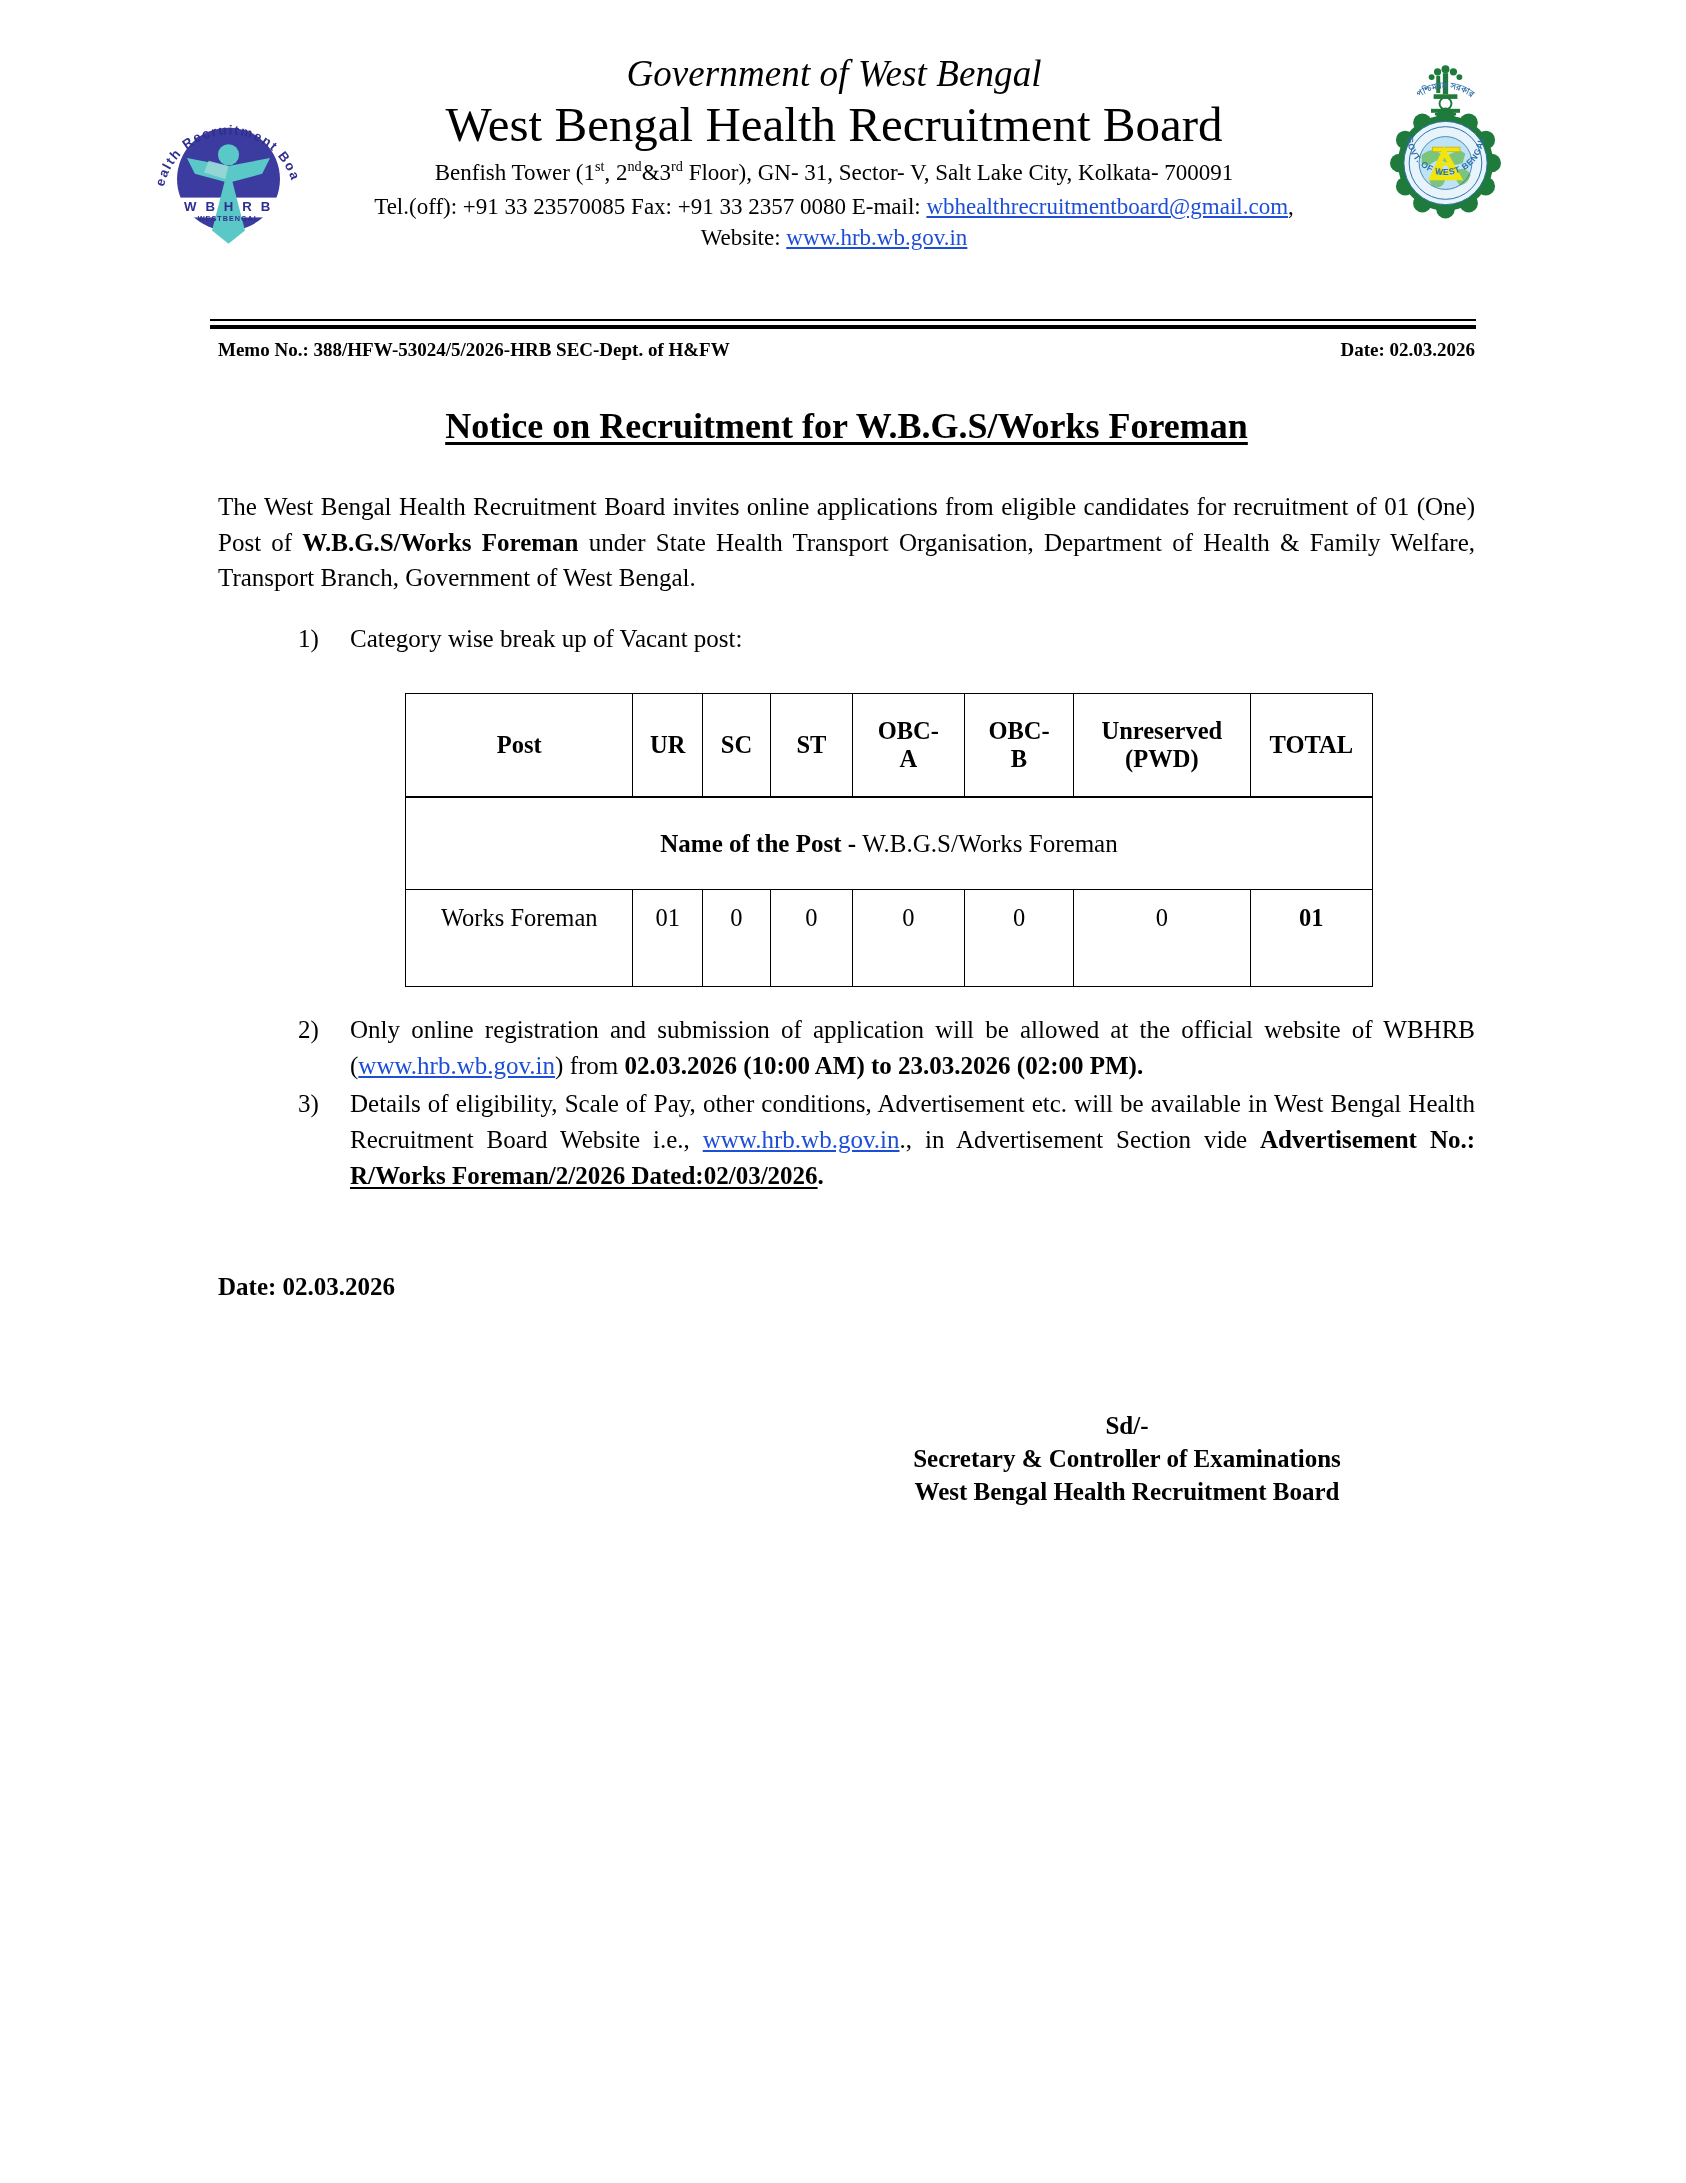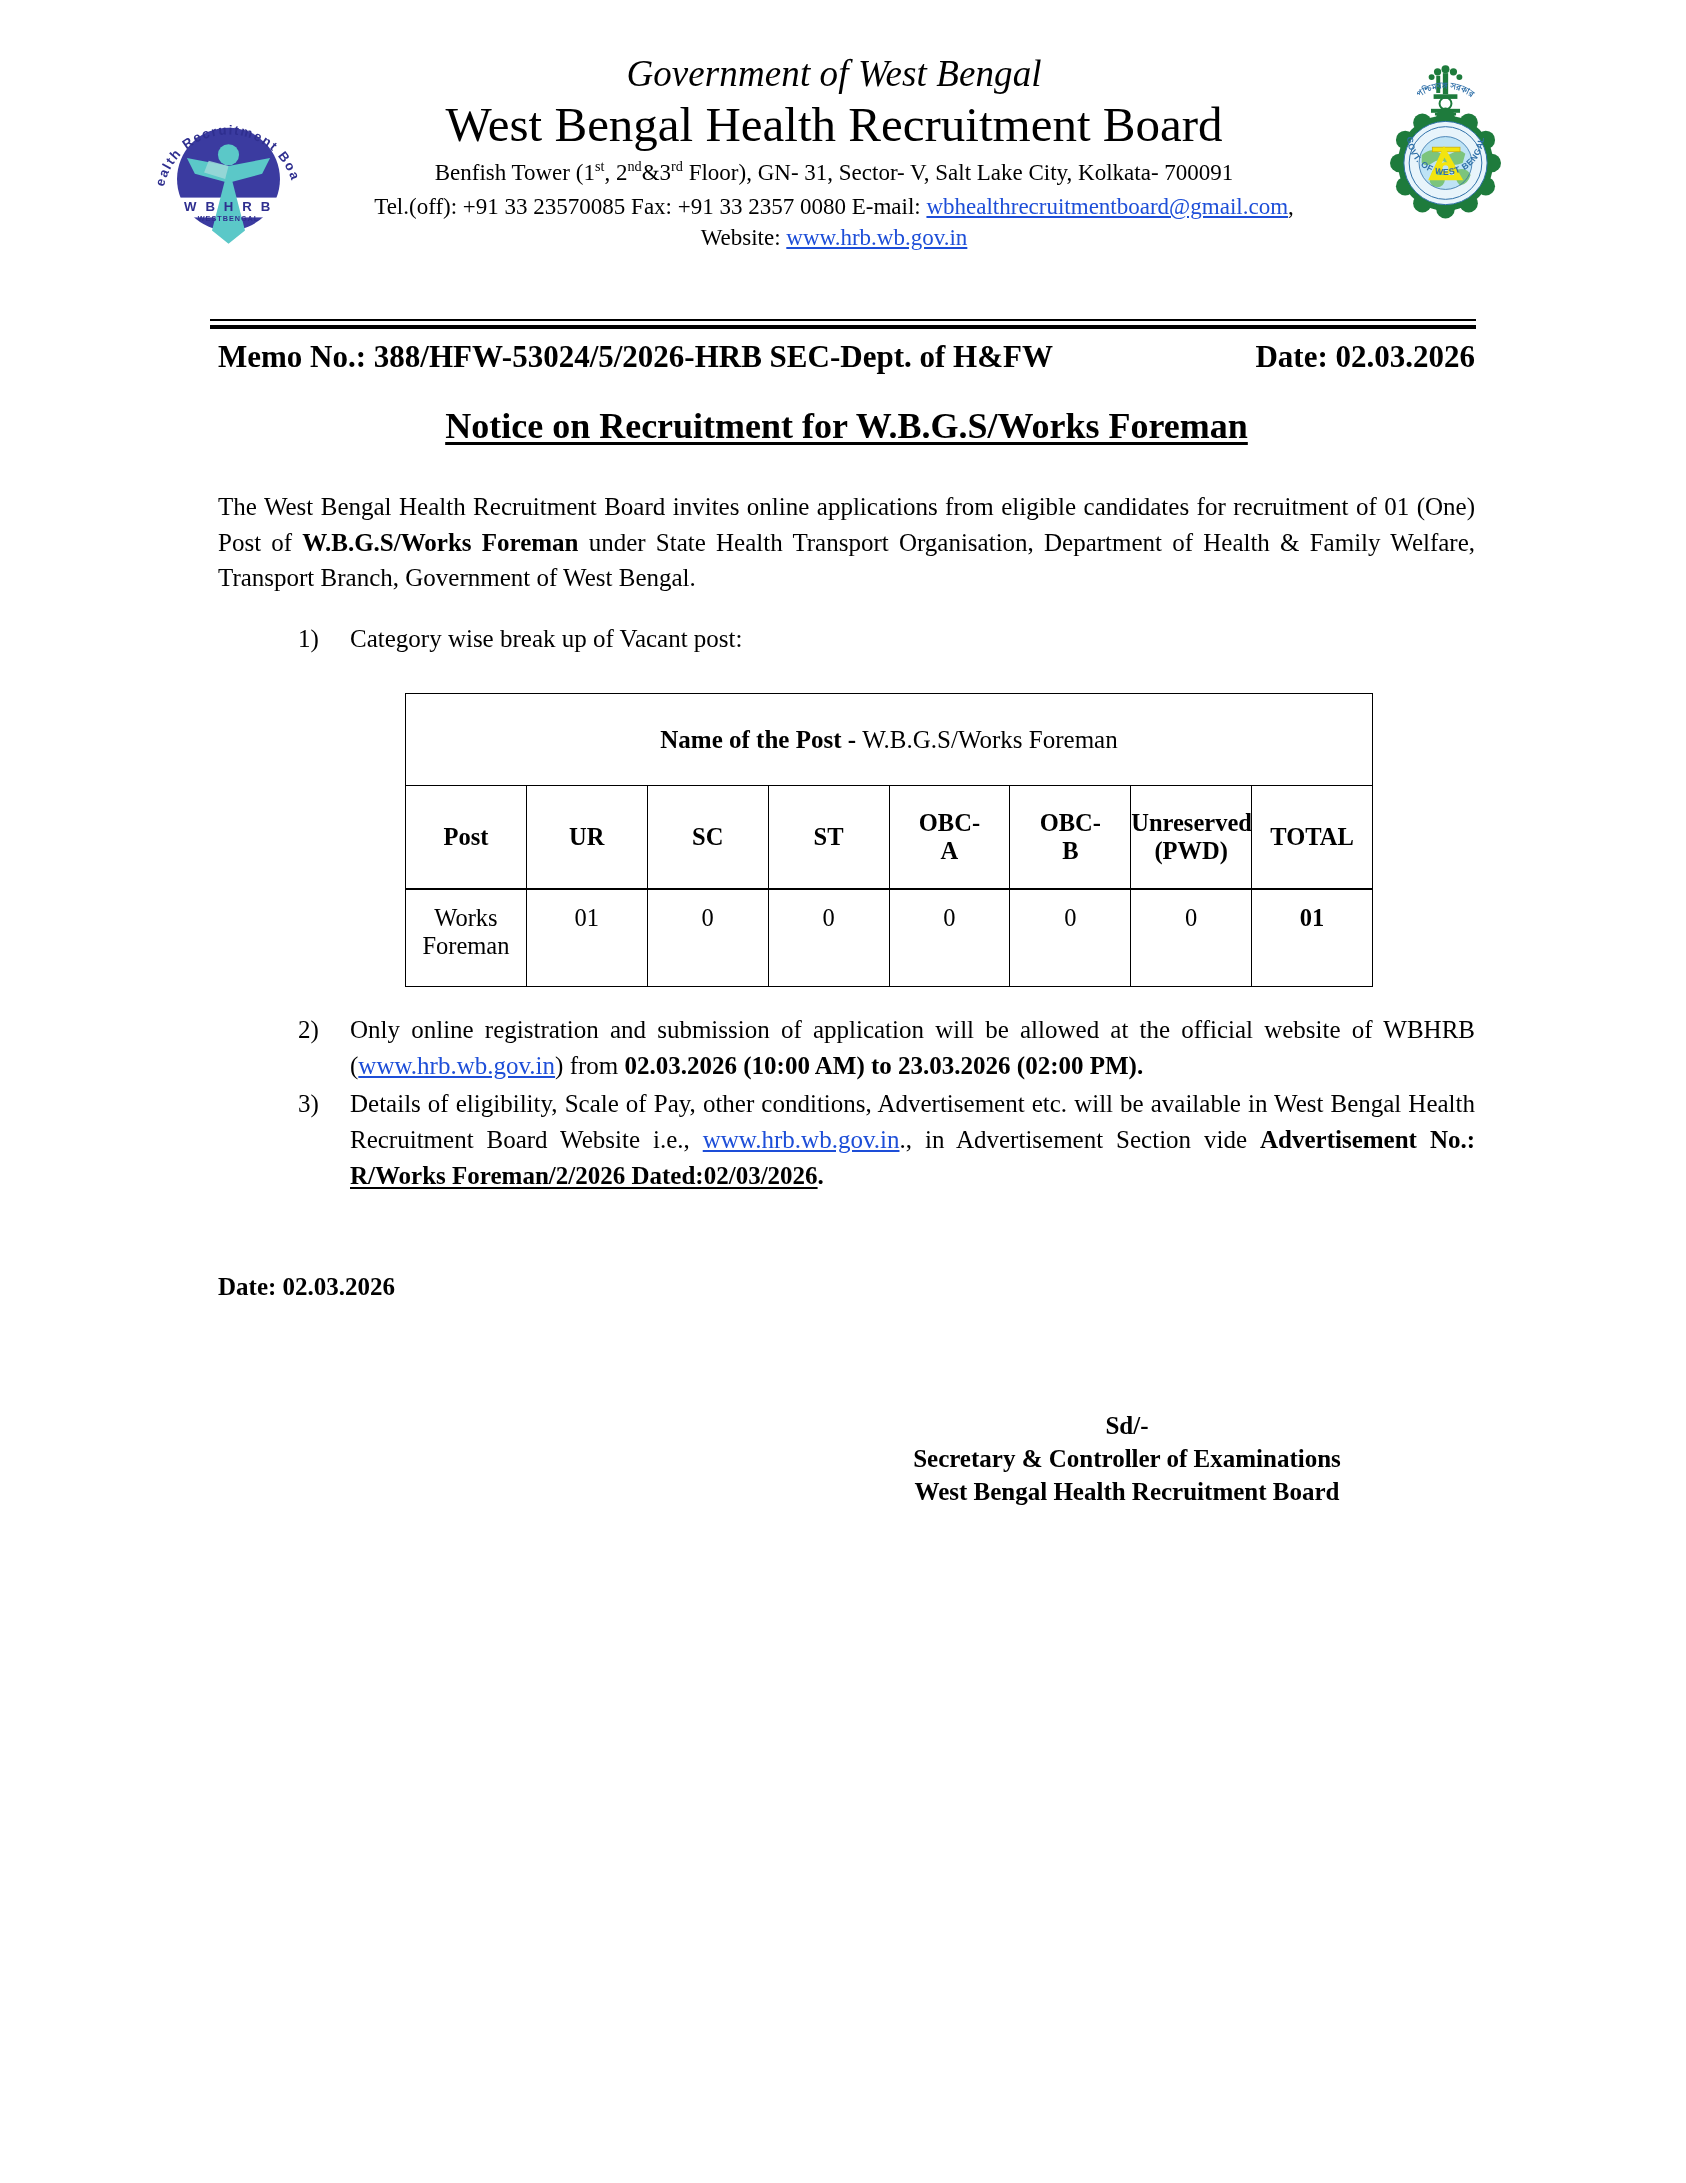--- a/index.html
+++ b/index.html
@@ -103,21 +103,21 @@
 
   
   .memo-row {
     position: absolute;
     left: 218px;
     top: 339px;
     width: 1257px;
     display: flex;
     justify-content: space-between;
     align-items: baseline;
-    font-size: 31px;
+    font-size: 19px;
     font-weight: bold;
   }
 
   
   .doc-title {
     position: absolute;
     left: 218px;
     top: 405px;
     width: 1257px;
     text-align: center;
@@ -356,31 +356,31 @@
 
   <div class="intro"><span>The West Bengal Health Recruitment Board invites online applications from eligible candidates for recruitment of 01 (One) Post of </span><b>W.B.G.S/Works Foreman</b><span> under State Health Transport Organisation, Department of Health &amp; Family Welfare, Transport Branch, Government of West Bengal.</span></div>
 
   <div class="item1">
     <span class="num">1)</span><span>Category wise break up of Vacant post:</span>
   </div>
 
   <table class="vac-table">
     <tbody>
       <tr>
-        <td class="title-cell" colspan="8"><b>Name of the Post - </b><span>W.B.G.S/Works Foreman</span></td>
-      </tr>
-      <tr>
         <td class="head-cell c-post">Post</td>
         <td class="head-cell c-ur">UR</td>
         <td class="head-cell c-sc">SC</td>
         <td class="head-cell c-st">ST</td>
         <td class="head-cell c-obca"><span>OBC-</span><br><span>A</span></td>
         <td class="head-cell c-obcb"><span>OBC-</span><br><span>B</span></td>
         <td class="head-cell c-pwd"><span>Unreserved</span><br><span>(PWD)</span></td>
         <td class="head-cell c-total">TOTAL</td>
+      </tr>
+      <tr>
+        <td class="title-cell" colspan="8"><b>Name of the Post - </b><span>W.B.G.S/Works Foreman</span></td>
       </tr>
       <tr>
         <td class="data-cell">Works Foreman</td>
         <td class="data-cell">01</td>
         <td class="data-cell">0</td>
         <td class="data-cell">0</td>
         <td class="data-cell">0</td>
         <td class="data-cell">0</td>
         <td class="data-cell">0</td>
         <td class="data-cell bold">01</td>

